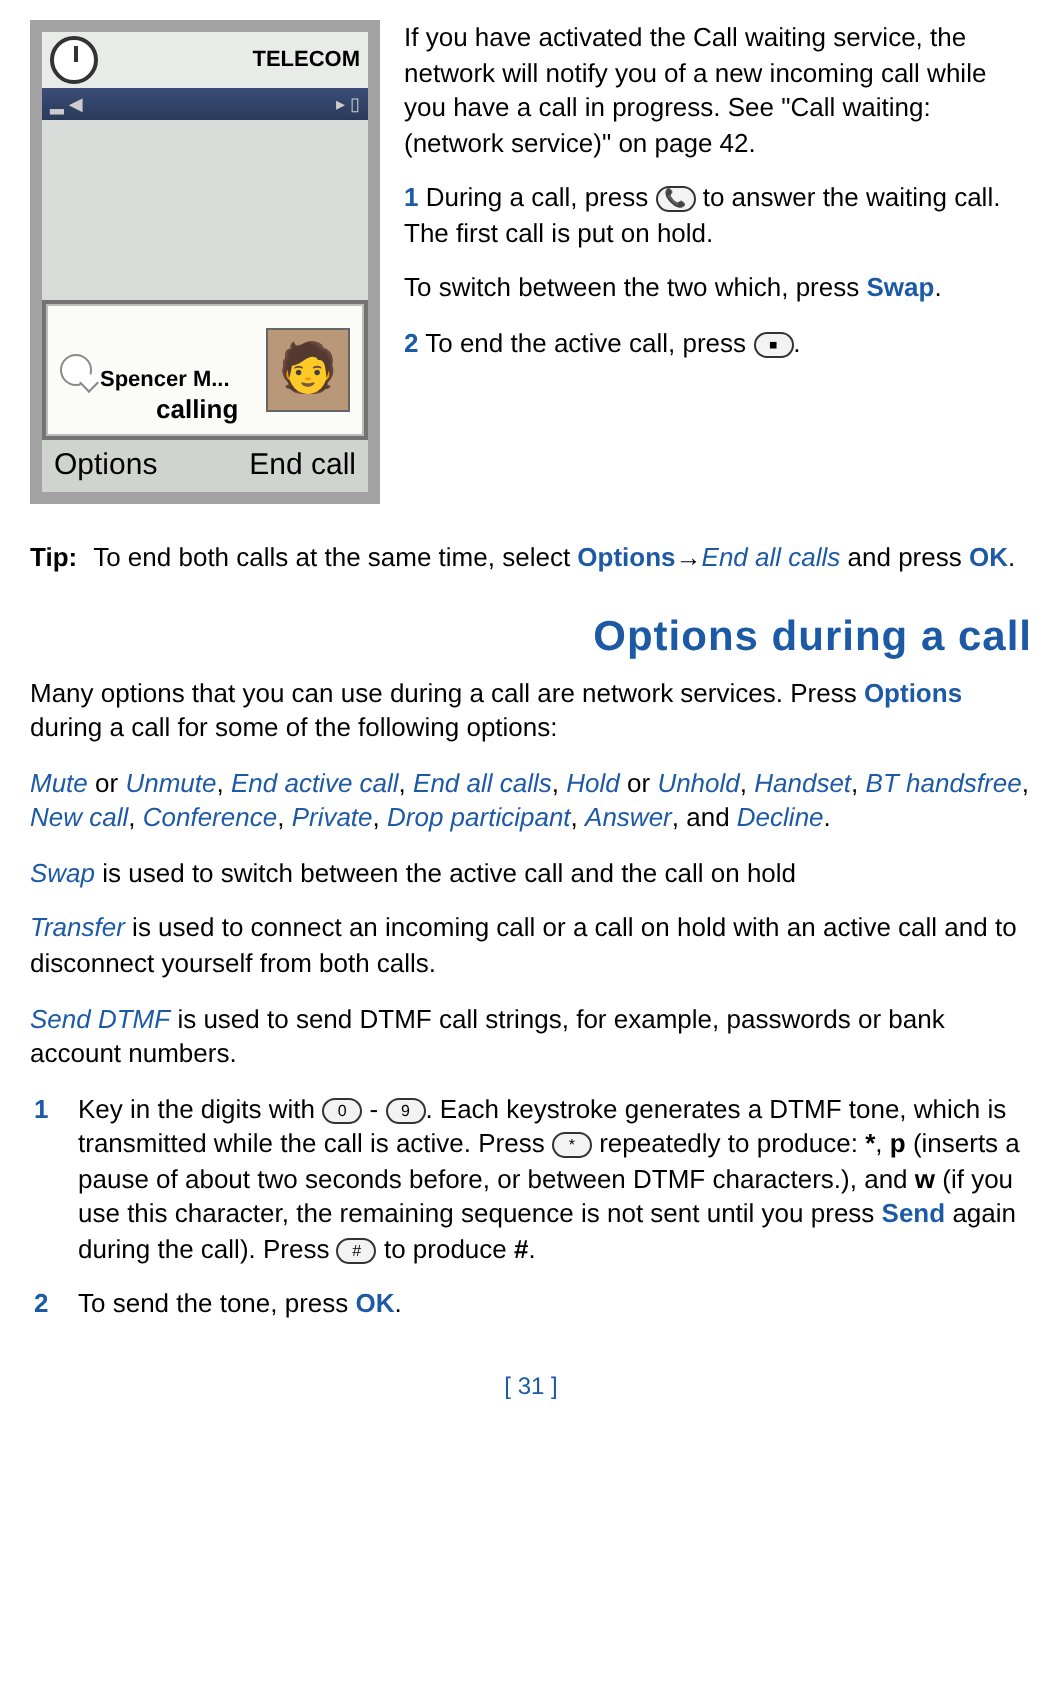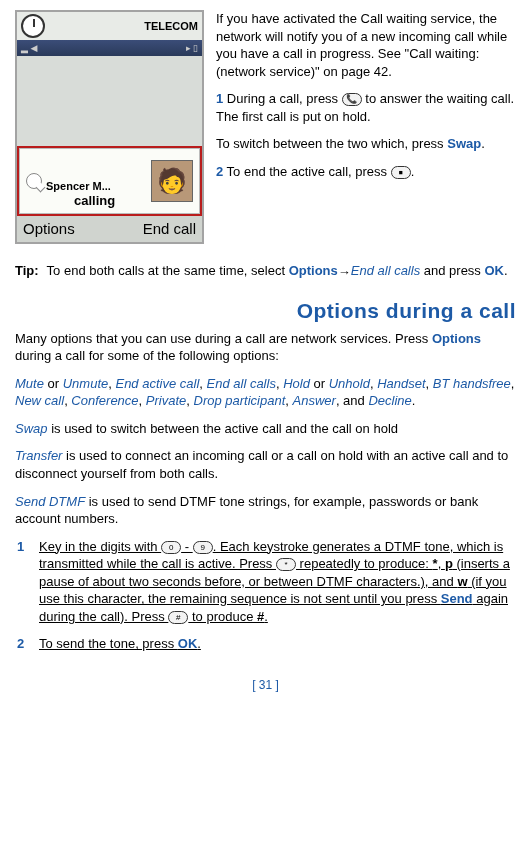--- a/index.html
+++ b/index.html
@@ -8,23 +8,23 @@
       height: 841px;
       font-family: Verdana, Arial, sans-serif;
       font-size: 13px;
       color: #000;
       padding: 10px 15px;
       background: #fff;
       line-height: 1.35;
     }
     .top-section { display: flex; gap: 12px; margin-bottom: 18px; }
     .phone-screen {
-      width: 189px;
-      border: 2px solid #a3a3a3;
-      background: #b91c1c;
+      width: 175px;
+      border: 6px solid #a3a3a3;
+      background: #737373;
       flex-shrink: 0;
     }
     .phone-status {
       display: flex;
       align-items: center;
       justify-content: space-between;
       padding: 2px 4px;
       background: #e8ebe7;
       font-size: 11px;
       font-weight: bold;
@@ -89,21 +89,21 @@
       font-size: 21px;
       font-weight: bold;
       margin-bottom: 4px;
       letter-spacing: 0.5px;
       text-align: right;
     }
     .body-para { margin-bottom: 10px; }
     .options-list { margin-bottom: 10px; }
     .numbered { display: flex; gap: 12px; margin-bottom: 10px; padding-left: 2px; }
     .numbered .nn { color: #1d5aa6; font-weight: bold; width: 10px; flex-shrink:0;}
-    .numbered .nbody { flex: 1; text-decoration: underline; }
+    .numbered .nbody { flex: 1; }
     .page-num { text-align: center; color: #1d5aa6; font-size: 12px; margin-top: 24px; }
     .b { font-weight: bold; }
   </style>
 </head>
 <body>
 
 <div class="top-section">
   <div class="phone-screen">
     <div class="phone-status">
       <div class="phone-status-icons">
@@ -163,21 +163,21 @@
 
 <p class="body-para">
   <span class="link-italic-blue">Swap</span><span> is used to switch between the active call and the call on hold</span>
 </p>
 
 <p class="body-para">
   <span class="link-italic-blue">Transfer</span><span> is used to connect an incoming call or a call on hold with an active call and to disconnect yourself from both calls.</span>
 </p>
 
 <p class="body-para">
-  <span class="link-italic-blue">Send DTMF</span><span> is used to send DTMF tone strings, for example, passwords or bank account numbers.</span>
+  <span class="link-italic-blue">Send DTMF</span><span> is used to send DTMF call strings, for example, passwords or bank account numbers.</span>
 </p>
 
 <div class="numbered">
   <div class="nn">1</div>
   <div class="nbody">
     <span>Key in the digits with </span><span class="key-icon">0</span><span> - </span><span class="key-icon">9</span><span>. Each keystroke generates a DTMF tone, which is transmitted while the call is active. Press </span><span class="key-icon">*</span><span> repeatedly to produce: </span><span class="b">*</span><span>, </span><span class="b">p</span><span> (inserts a pause of about two seconds before, or between DTMF characters.), and </span><span class="b">w</span><span> (if you use this character, the remaining sequence is not sent until you press </span><span class="link-blue">Send</span><span> again during the call). Press </span><span class="key-icon">#</span><span> to produce </span><span class="b">#</span><span>.</span>
   </div>
 </div>
 
 <div class="numbered">

